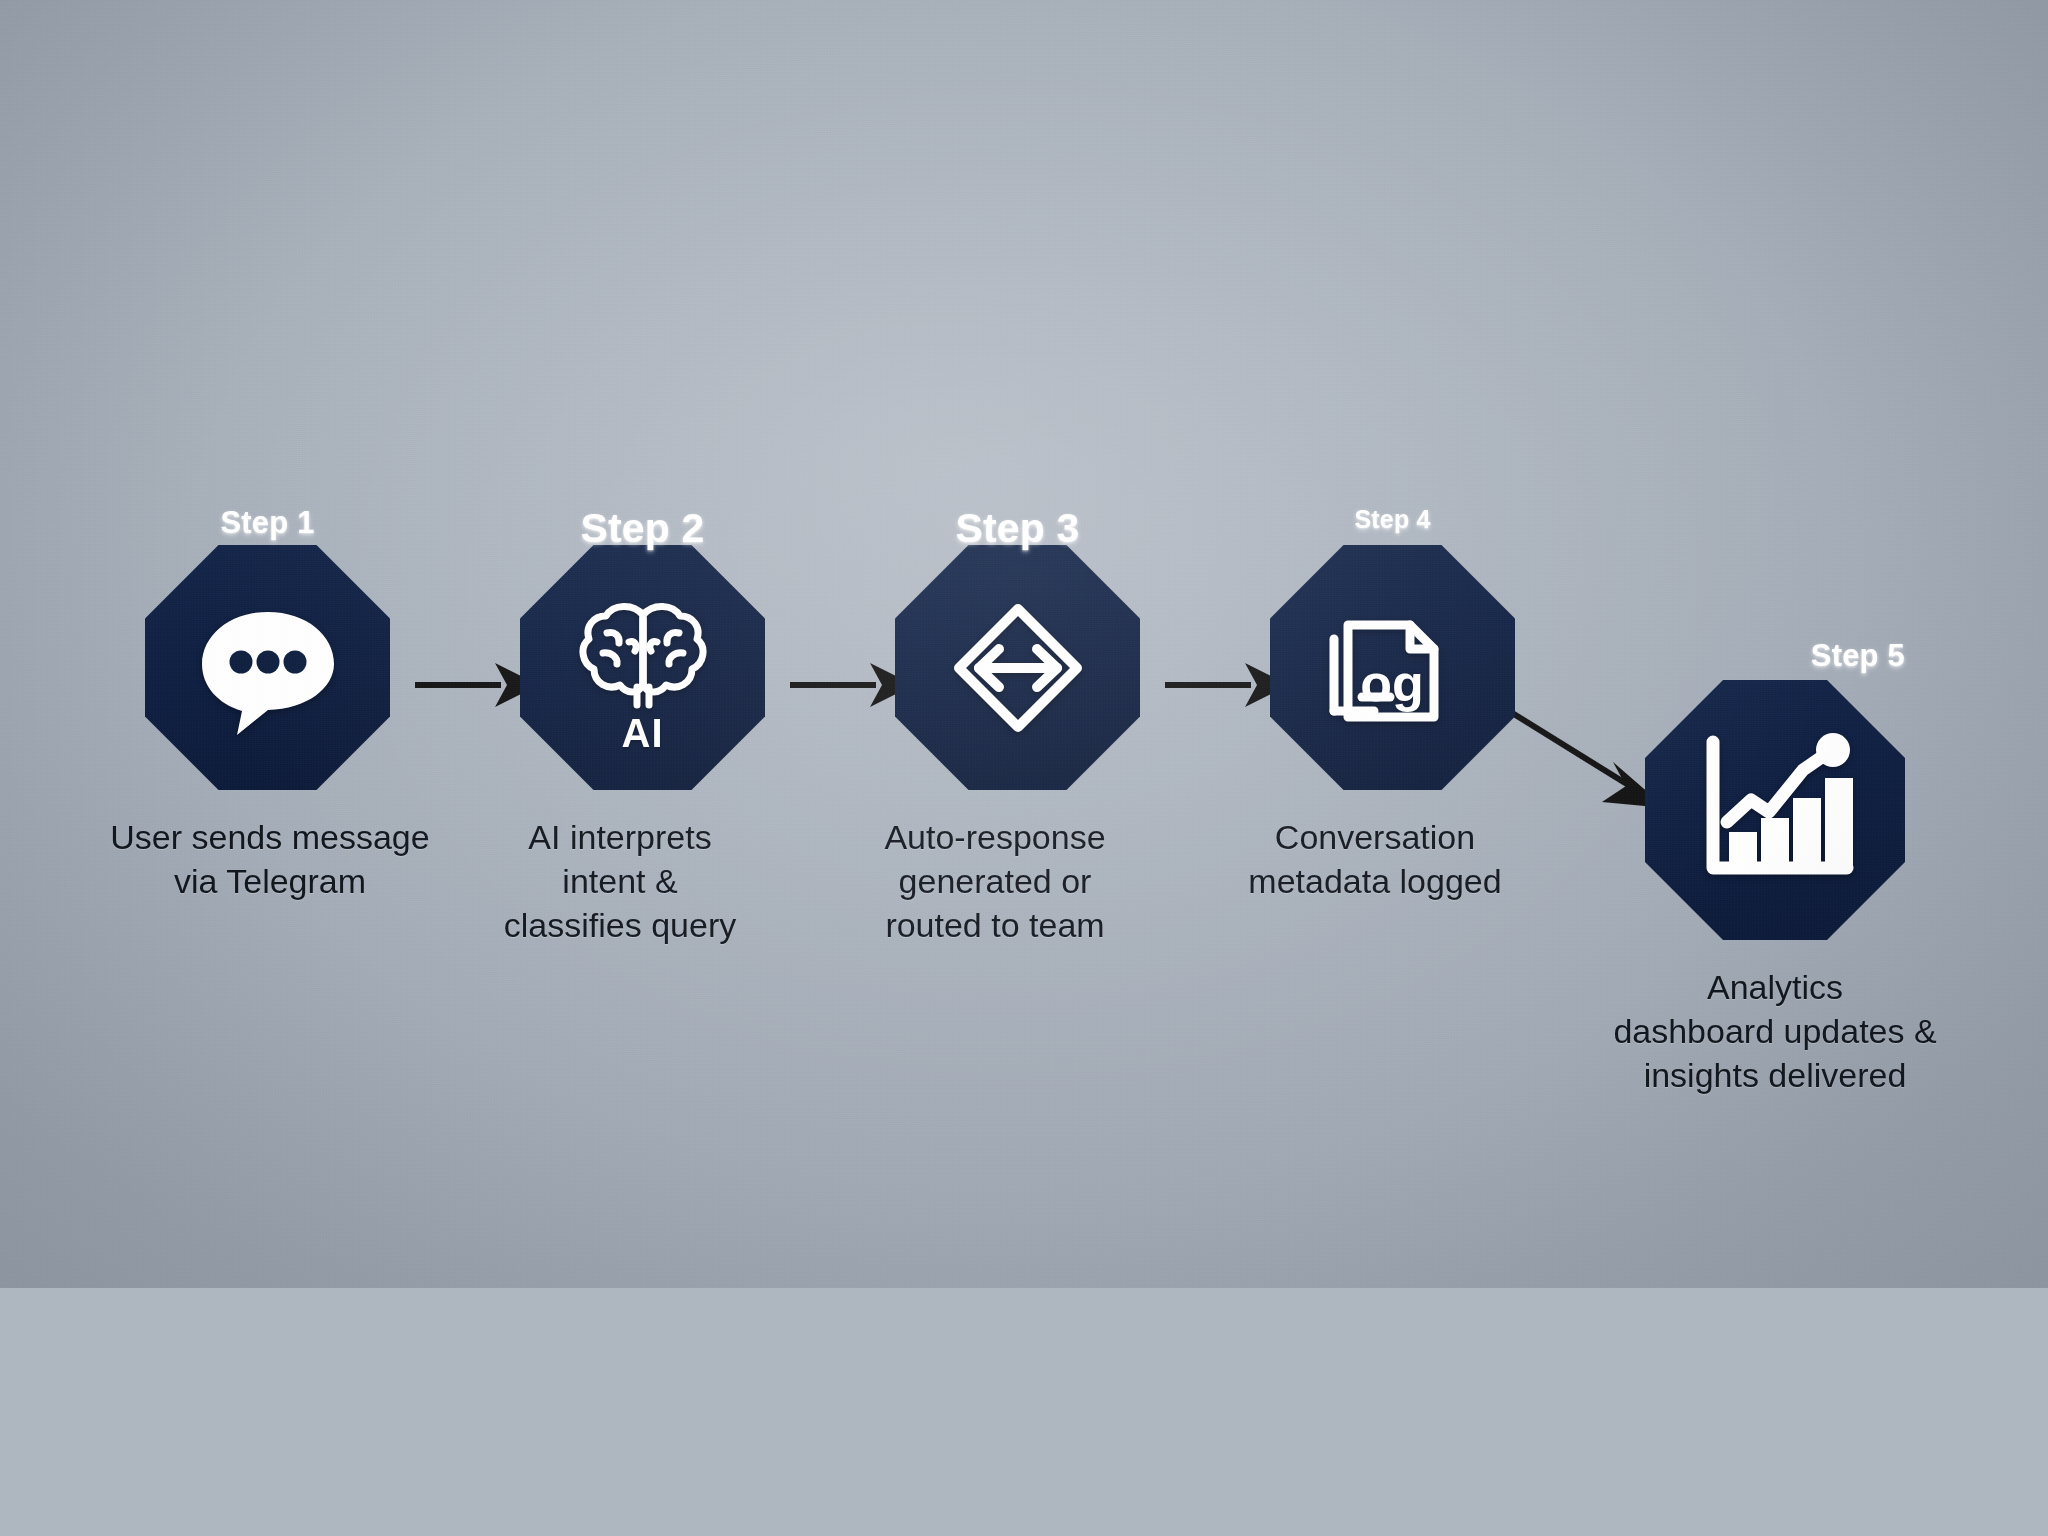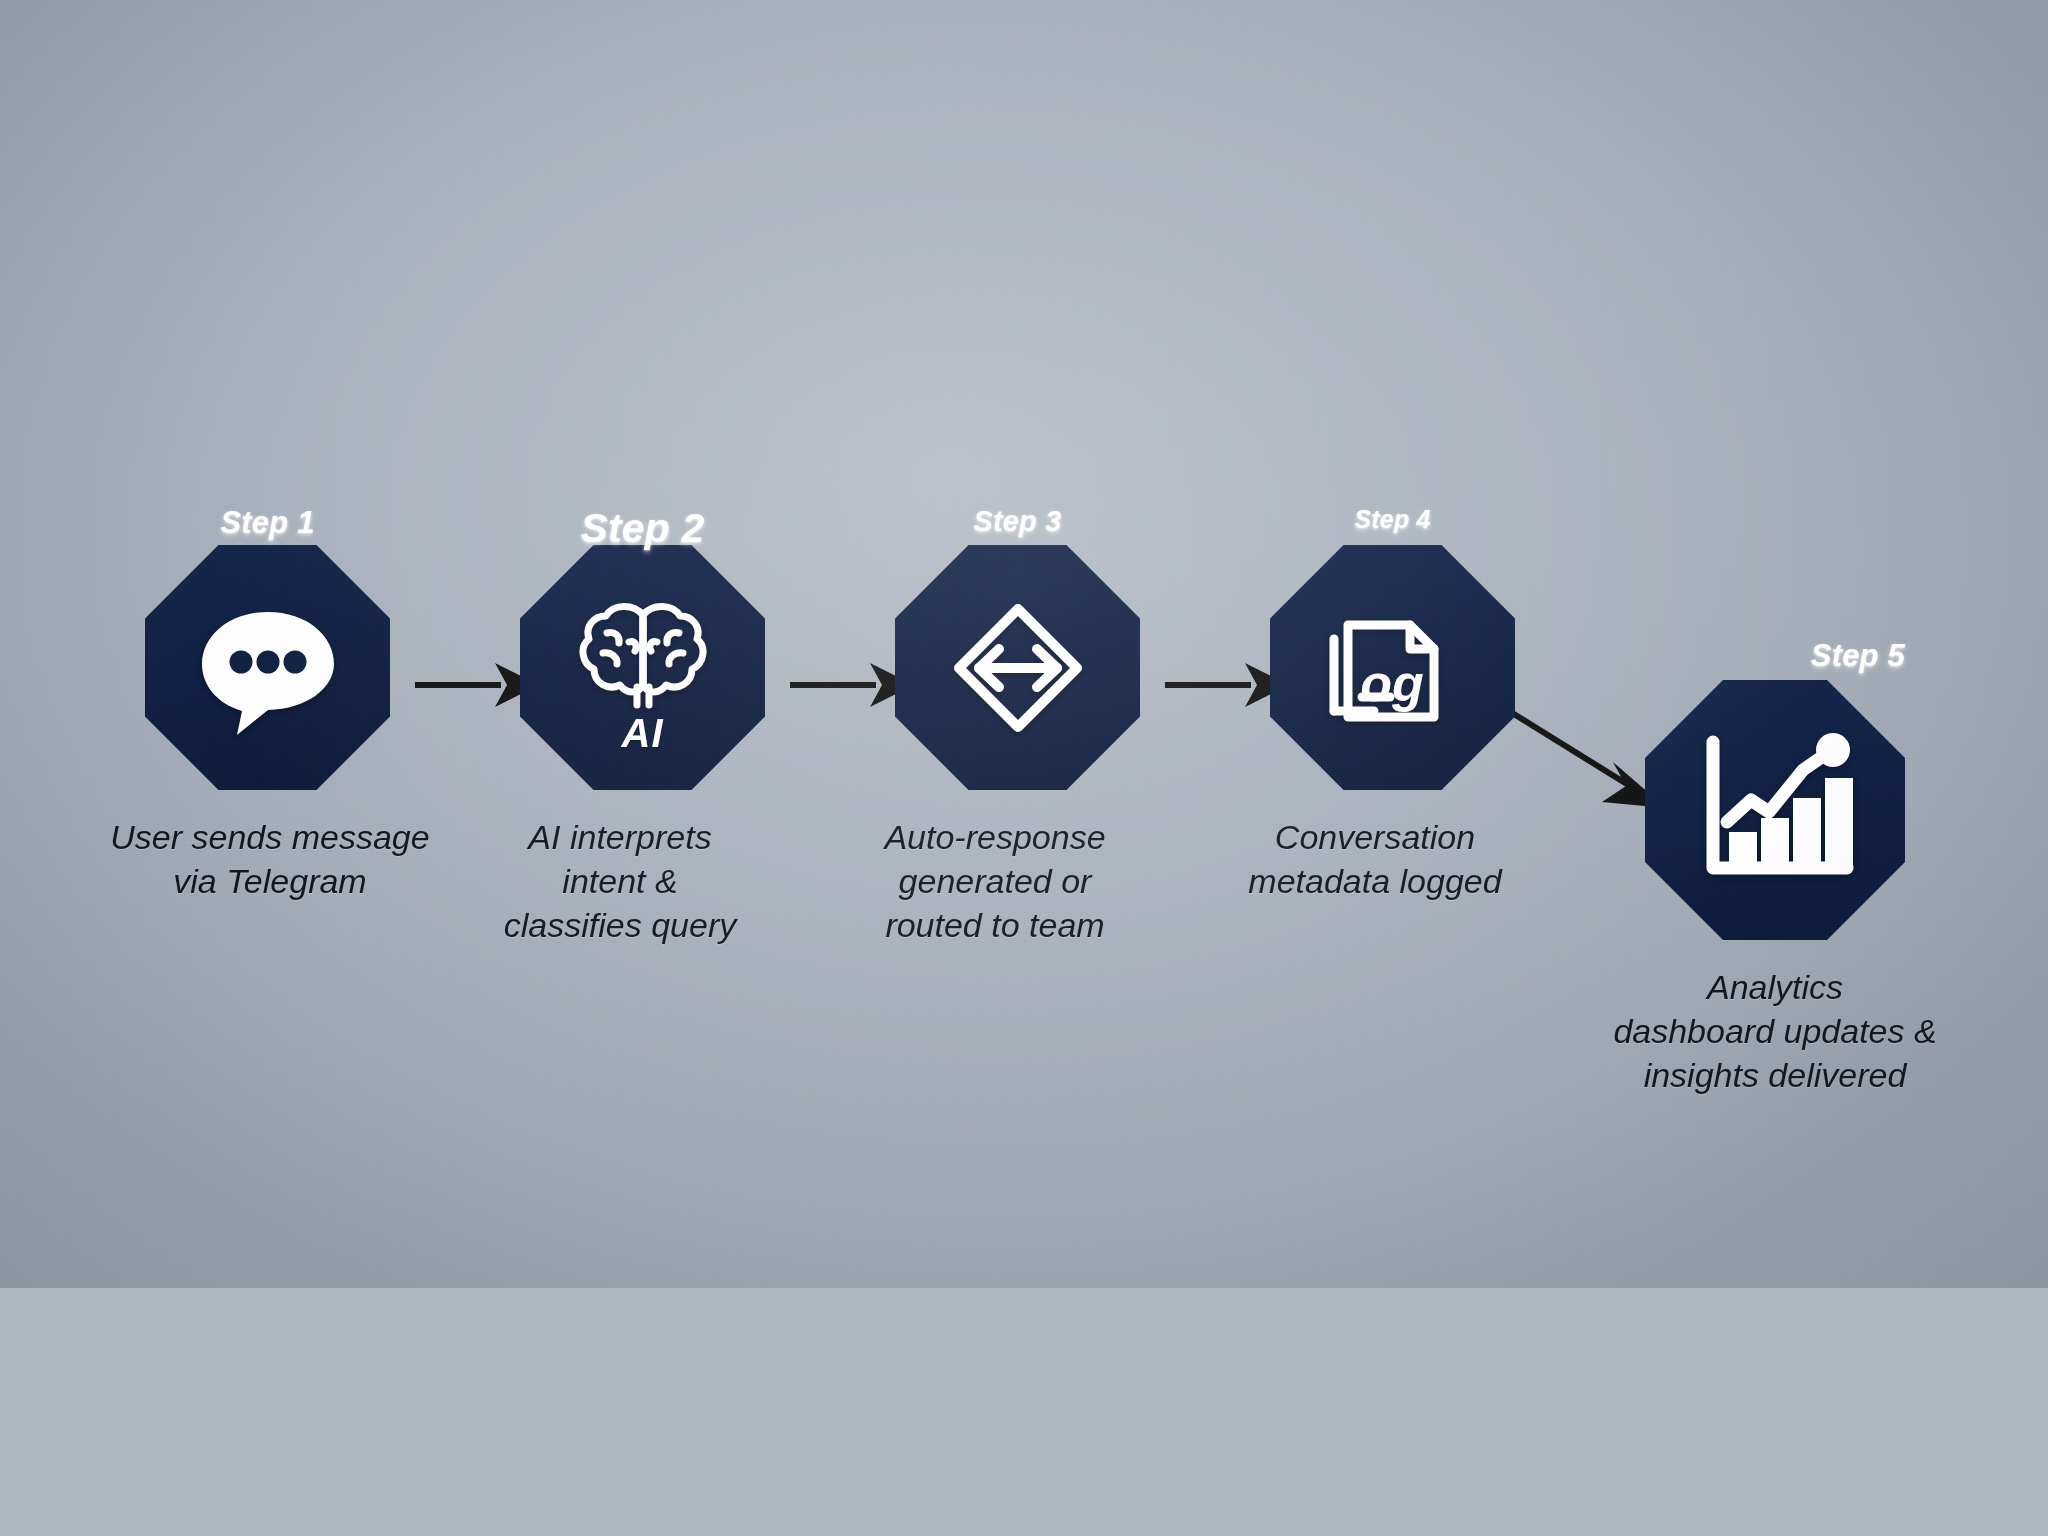--- a/index.html
+++ b/index.html
@@ -5,21 +5,20 @@
   html,body{margin:0;padding:0;}
   body{
     width:2048px;height:1536px;overflow:hidden;
     font-family:"Liberation Sans",sans-serif;
     background:#aeb6c0;
   }
   #stage{
     position:relative;width:2048px;height:1288px;
     background:
       radial-gradient(ellipse 1400px 900px at 46% 36%, #b6bdc6 0%, #aab2bd 45%, #a3abb6 72%, #9da5b1 100%);
-    font-style: italic;
   }
   
   #grain{
     position:absolute;inset:0;pointer-events:none;opacity:.22;
     background-image:
       repeating-linear-gradient(0deg, rgba(255,255,255,.05) 0 1px, rgba(0,0,0,.03) 1px 2px),
       repeating-linear-gradient(90deg, rgba(255,255,255,.04) 0 1px, rgba(0,0,0,.02) 1px 3px);
   }
   #vign{
     position:absolute;inset:0;pointer-events:none;
@@ -122,21 +121,21 @@
       </svg>
       <span style="color:#ffffff;font-weight:bold;font-size:40px;letter-spacing:1px;line-height:1;text-shadow:0 2px 3px rgba(0,0,0,.3);">AI</span>
     </div>
   </div>
   <div class="caption" style="left:395px;top:815px;width:450px;font-size:34px;">AI interprets
 intent &amp;
 classifies query</div>
 
   <div class="node" style="left:895px;top:545px;width:245px;height:245px;">
     <div class="shape" style="width:245px;height:245px;"></div>
-    <div class="steplabel" style="top:-40px;font-size:29px;">Step 3</div>
+    <div class="steplabel" style="top:-40px;font-size:41px;">Step 3</div>
     <div class="iconwrap">
       <svg width="150" height="150" viewBox="0 0 150 150">
         <g fill="none" stroke="#ffffff" stroke-width="10" stroke-linecap="round" stroke-linejoin="round">
           <path d="M75 16 L134 75 L75 134 L16 75 Z"></path>
           <line x1="36" y1="75" x2="114" y2="75"></line>
           <polyline points="56,56 36,75 56,94"></polyline>
           <polyline points="94,56 114,75 94,94"></polyline>
         </g>
       </svg>
     </div>

